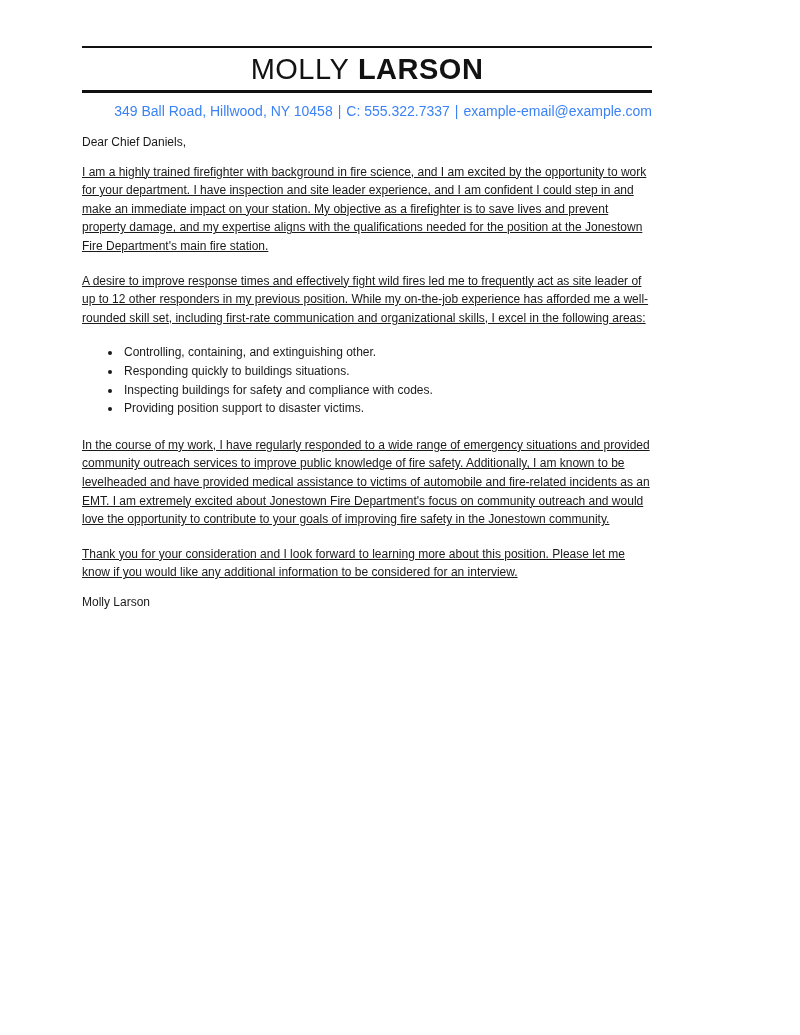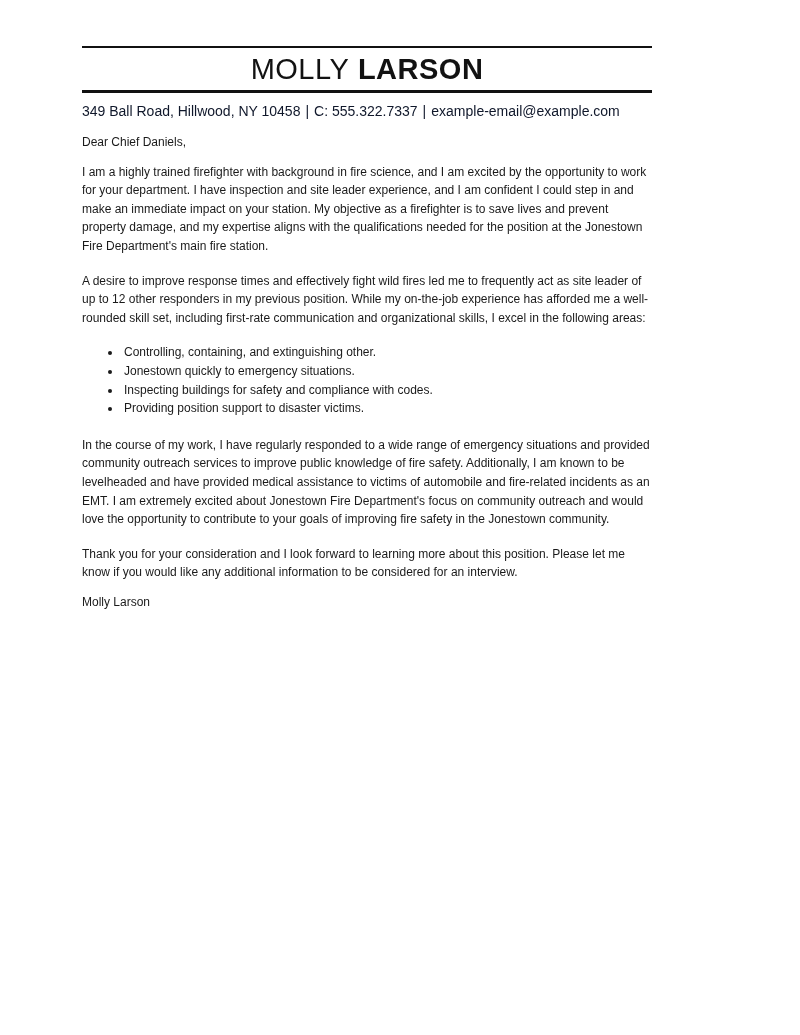--- a/index.html
+++ b/index.html
@@ -26,34 +26,34 @@
     font-size: 29px;
     line-height: 29px;
     font-weight: 400;
     letter-spacing: 0.5px;
     color: #121212;
     white-space: nowrap;
   }
   .name .last { font-weight: 700; }
   .contact {
     margin: 10px 0 0;
-    text-align: left;
+    text-align: right;
     font-size: 14px;
     line-height: 16px;
-    color: #0f172a;
+    color: #3b82f6;
     white-space: nowrap;
   }
   .contact .sep { padding: 0 5px; }
   .letter-body {
     margin-top: 14px;
     font-size: 12px;
     line-height: 18.6px;
   }
   .salutation { margin: 0 0 11px; }
-  .para { margin: 0 0 16px; }
+  .para { margin: 0 0 16px; text-decoration: underline; }
   .para.tight { margin: 0 0 11px; }
   ul.skills {
     margin: 2px 0 18px;
     padding: 0 0 0 40px;
     list-style: disc;
   }
   ul.skills li { margin: 0; padding-left: 2px; }
   .closing { margin: 0 0 34px; }
   .signature { margin: 0; }
 </style>
@@ -73,21 +73,21 @@
   <div class="letter-body">
 
     <p class="salutation">Dear Chief Daniels,</p>
 
     <p class="para">I am a highly trained firefighter with background in fire science, and I am excited by the opportunity to work for your department. I have inspection and site leader experience, and I am confident I could step in and make an immediate impact on your station. My objective as a firefighter is to save lives and prevent property damage, and my expertise aligns with the qualifications needed for the position at the Jonestown Fire Department's main fire station.</p>
 
     <p class="para">A desire to improve response times and effectively fight wild fires led me to frequently act as site leader of up to 12 other responders in my previous position. While my on-the-job experience has afforded me a well-rounded skill set, including first-rate communication and organizational skills, I excel in the following areas:</p>
 
     <ul class="skills">
       <li>Controlling, containing, and extinguishing other.</li>
-      <li>Jonestown quickly to emergency situations.</li>
+      <li>Responding quickly to buildings situations.</li>
       <li>Inspecting buildings for safety and compliance with codes.</li>
       <li>Providing position support to disaster victims.</li>
     </ul>
 
     <p class="para">In the course of my work, I have regularly responded to a wide range of emergency situations and provided community outreach services to improve public knowledge of fire safety. Additionally, I am known to be levelheaded and have provided medical assistance to victims of automobile and fire-related incidents as an EMT. I am extremely excited about Jonestown Fire Department's focus on community outreach and would love the opportunity to contribute to your goals of improving fire safety in the Jonestown community.</p>
 
     <p class="para tight">Thank you for your consideration and I look forward to learning more about this position. Please let me know if you would like any additional information to be considered for an interview.</p>
 
 
     <p class="signature">Molly Larson</p>

